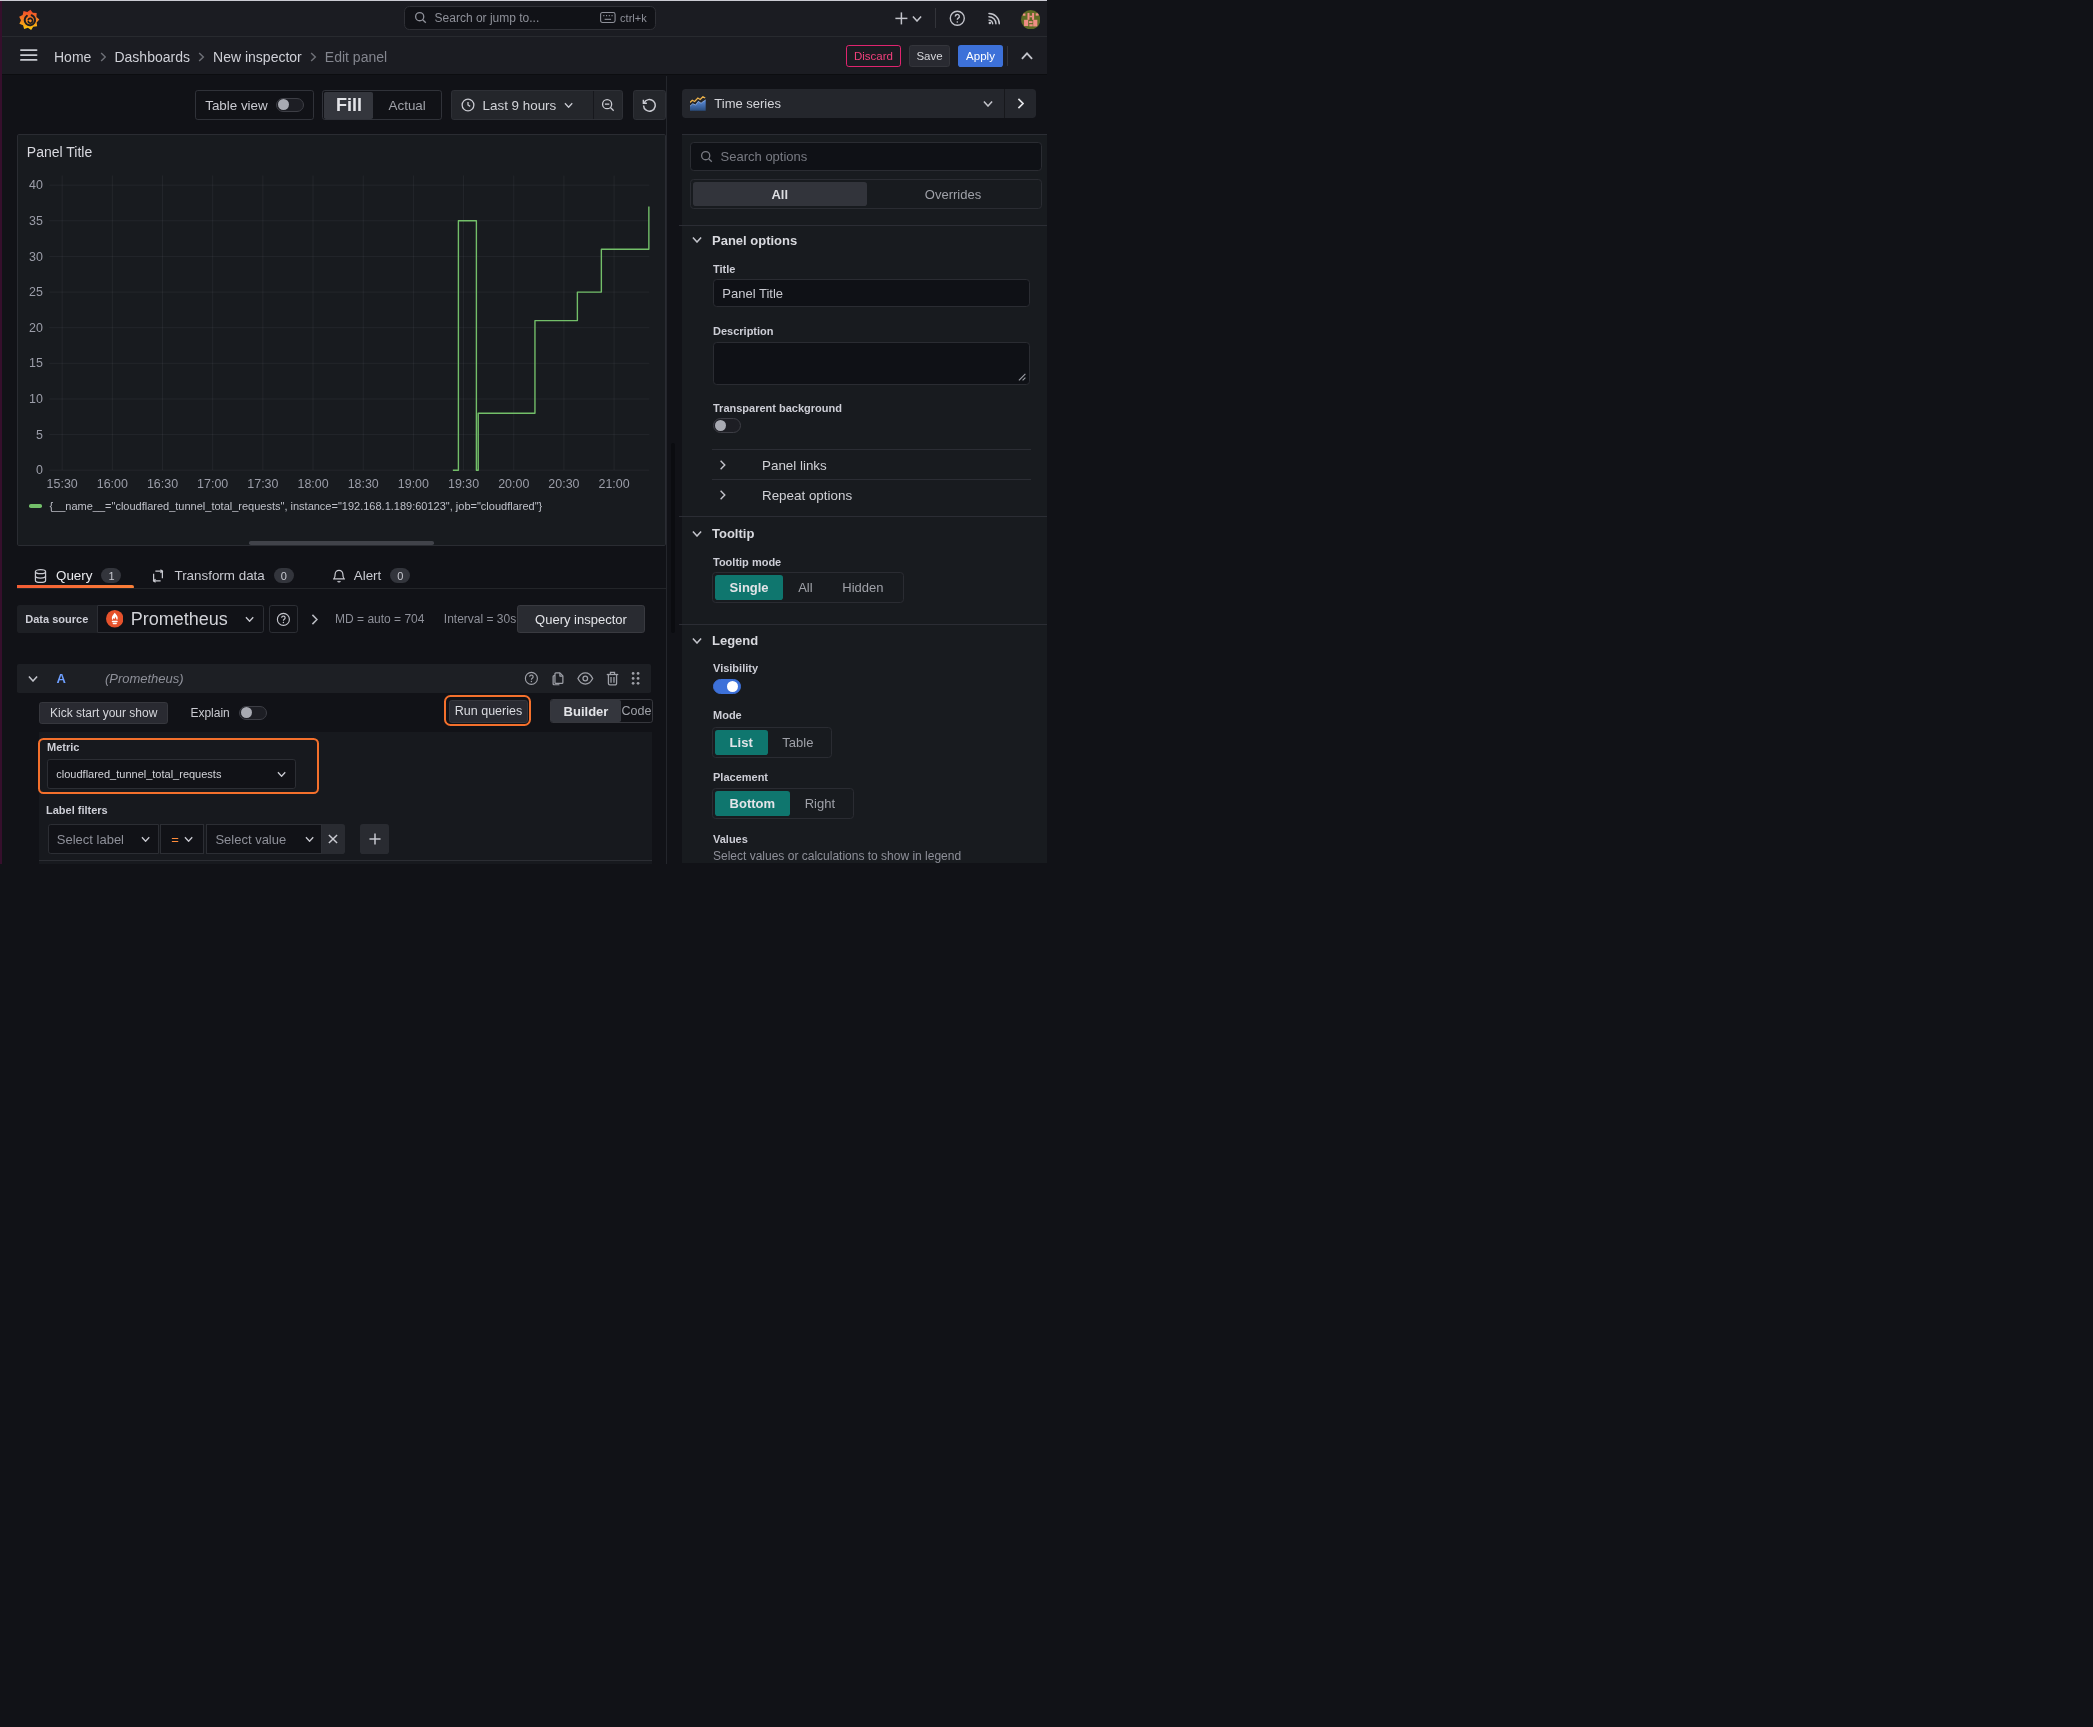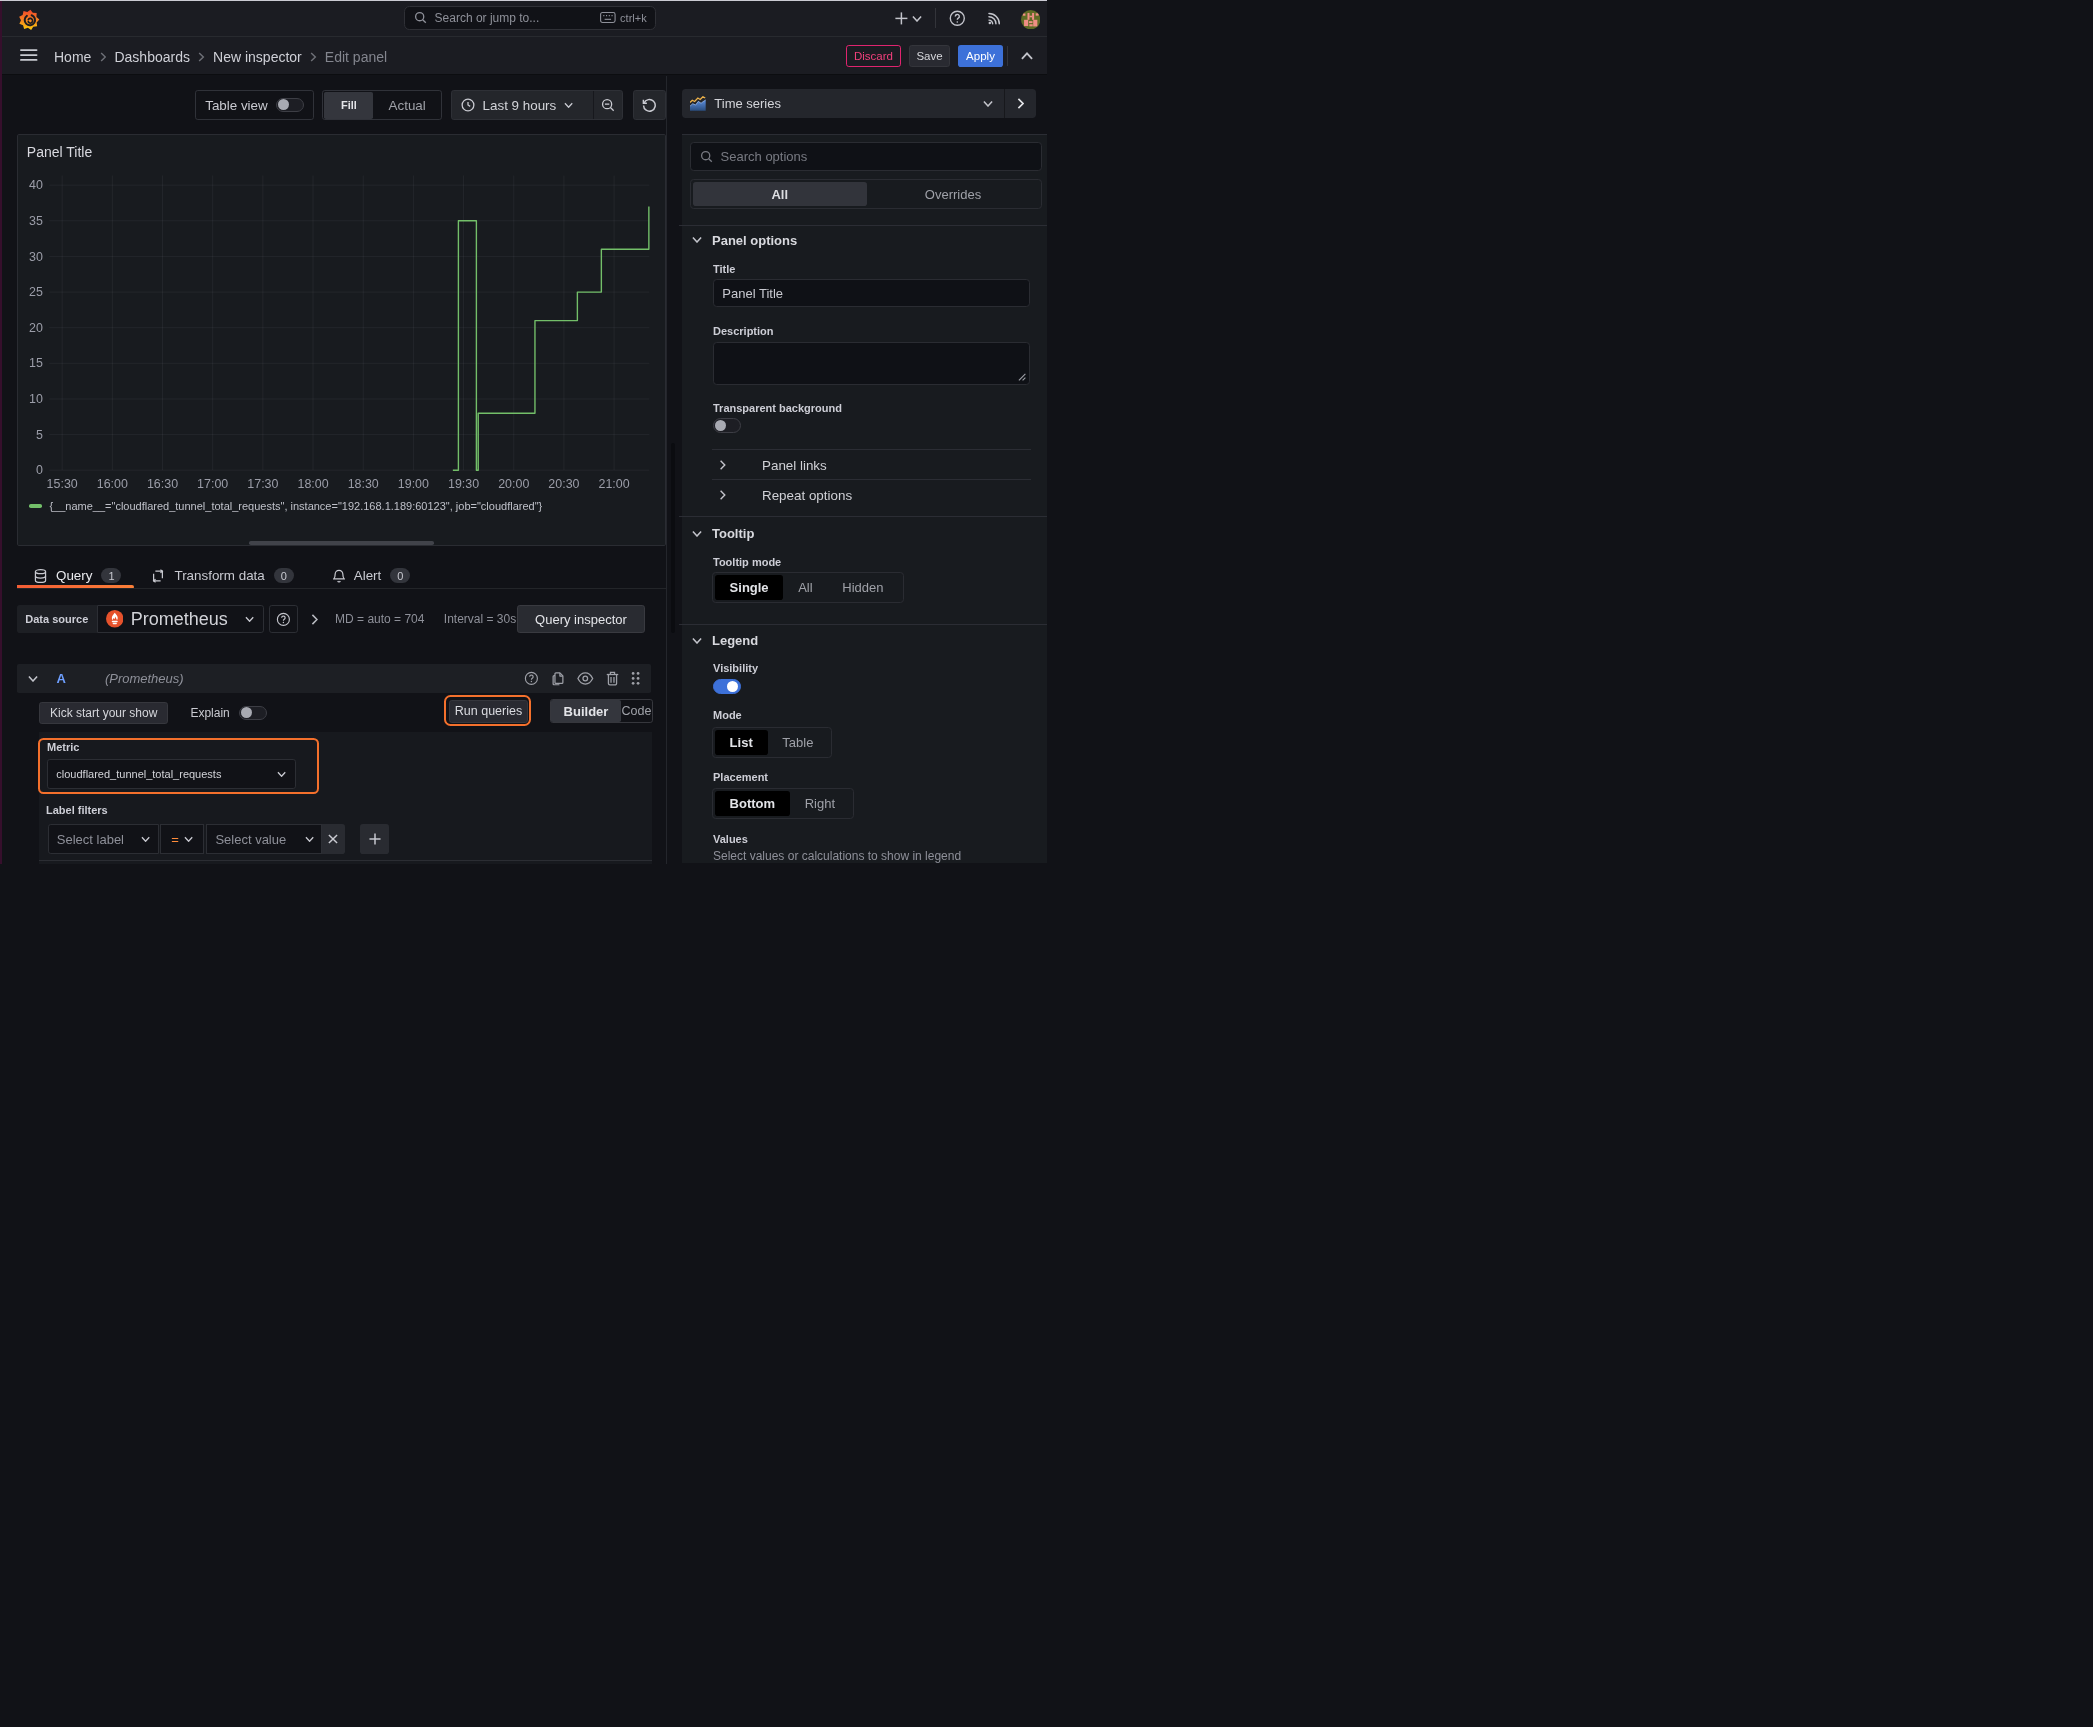--- a/index.html
+++ b/index.html
@@ -36,21 +36,21 @@
   
   .tabs { position:absolute; left:17px; top:557px; height:37px; display:flex; align-items:center; }
   .tab { display:flex; align-items:center; gap:9px; font-size:13.4px; color:#c9cad1; }
   .badge { height:15.7px; min-width:20px; padding:0 5.5px; border-radius:8.3px; background:#33353c; color:#c9cad1; font-size:11px; display:flex; align-items:center; justify-content:center; }
   .qunderline { position:absolute; left:17px; top:585px; width:117px; height:4.2px; border-radius:0 2.8px 2.8px 0; background:linear-gradient(90deg,#f35d35,#fb7f38); }
   .pane-top { position:absolute; left:682px; top:134px; width:365px; height:0.9px; background:#2b2d34; }
   .vizbox { position:absolute; left:682px; top:89px; width:354px; height:29px; background:#24262c; border-radius:3.7px; display:flex; align-items:center; }
   .sinput { position:absolute; background:#0f1116; border:0.9px solid #2a2c32; border-radius:3.7px; display:flex; align-items:center; }
   .radiogrp { position:absolute; border:0.9px solid #2a2c32; border-radius:3.7px; background:transparent; display:flex; align-items:center; padding:1.8px; }
   .radiogrp .opt { height:25px; display:flex; align-items:center; justify-content:center; font-size:13px; color:#9fa1a8; padding:0 14.8px; border-radius:2.8px; }
-  .radiogrp .opt.on { background:#000000; color:#e3e4e8; font-weight:700;text-align:right; }
+  .radiogrp .opt.on { background:#0f766e; color:#e3e4e8; font-weight:700;text-align:right; }
   .slabel { position:absolute; font-size:11px; font-weight:700; color:#cdced6; }
   .shead { position:absolute; font-size:13px; font-weight:700; color:#d8d9de; }
   .ssub { position:absolute; font-size:13.4px; font-weight:400; color:#d0d1d6;margin-left:24px; }
   .divider { position:absolute; height:0.9px; background:#2b2d34; }
   .icon { display:inline-block; vertical-align:middle; }
 </style>
 </head>
 <body>
 <div id="app">
   <div class="topbar"></div>
@@ -164,21 +164,21 @@
       </svg>
   </div>
   <div id="toolbar">
     <div class="tbox" style="left:195px;top:90px;width:119px;">
       <span style="margin-left:9.2px">Table view</span>
       <div class="toggle" style="margin-left:8.3px">
           <div class="knob"></div>
         </div>
     </div>
     <div class="tbox" style="left:322px;top:90px;width:120px;padding:0;">
-      <div class="seg-on" style="width:49px;height:27px;margin-left:1.4px;display:flex;align-items:center;justify-content:center;border-radius:1.8px;font-weight:700;font-size:11px;">Fill</div>
+      <div class="seg-on" style="width:49px;height:27px;margin-left:1.4px;display:flex;align-items:center;justify-content:center;border-radius:1.8px;font-weight:700;font-size:18px;">Fill</div>
       <div style="flex:1;display:flex;align-items:center;justify-content:center;color:#9fa1a8;">Actual</div>
     </div>
     <div class="tbox" style="left:451px;top:90px;width:172px;padding:0;background:#24262b;border-color:#2e3036;">
       <svg style="margin-left:9.2px" width="14" height="14" viewBox="0 0 16 16" fill="none" stroke="#c9cad1" stroke-width="1.5">
           <circle cx="8" cy="8" r="6.7"></circle>
           <polyline points="8,4.5 8,8 10.5,9.5"></polyline>
         </svg>
       <span style="margin-left:7.4px;color:#d3d4d9">Last 9 hours</span>
       <svg style="margin-left:7.4px" width="9.2" height="6.5" viewBox="0 0 11 8" fill="none" stroke="#c9cad1" stroke-width="1.6">
           <polyline points="1,1.5 5.5,6.5 10,1.5"></polyline>

